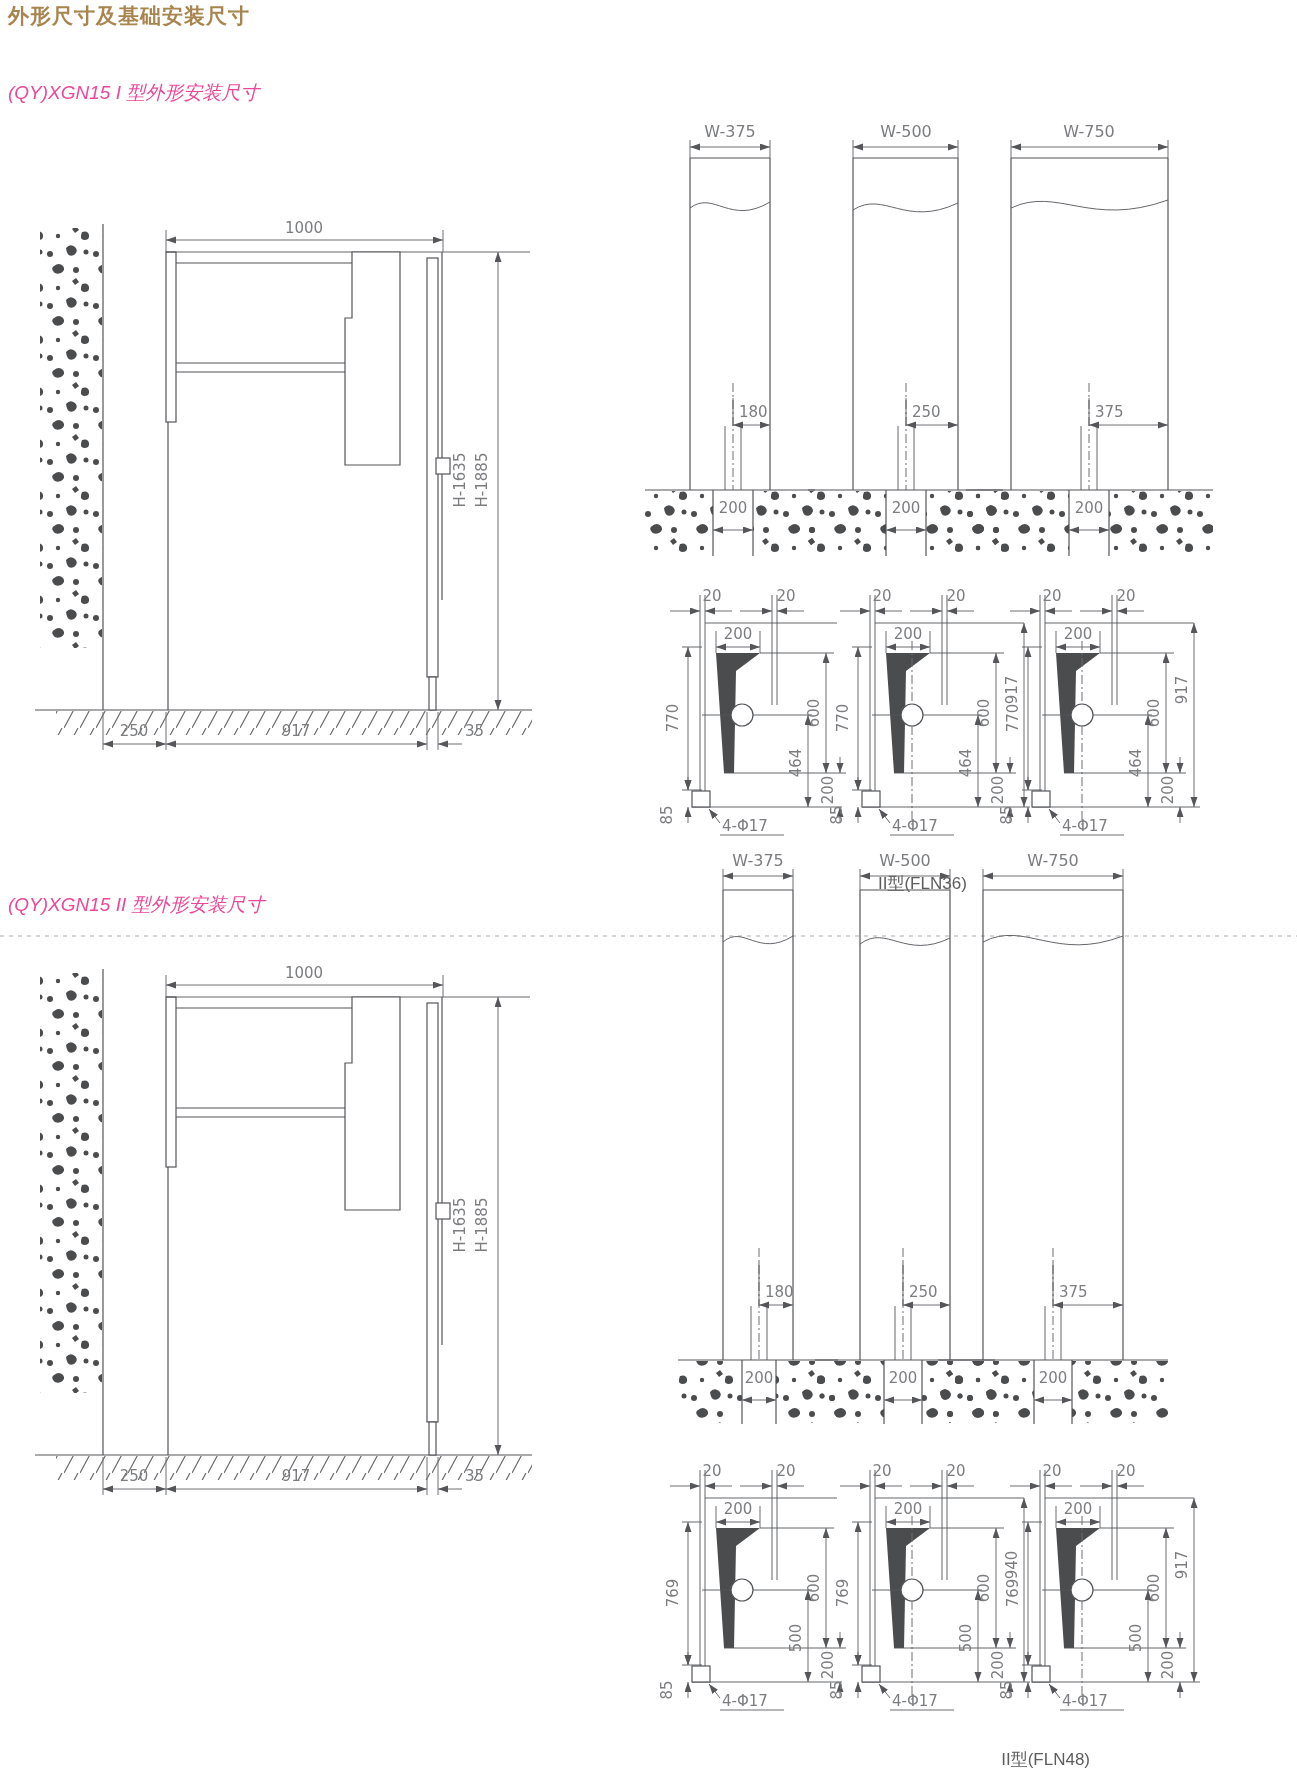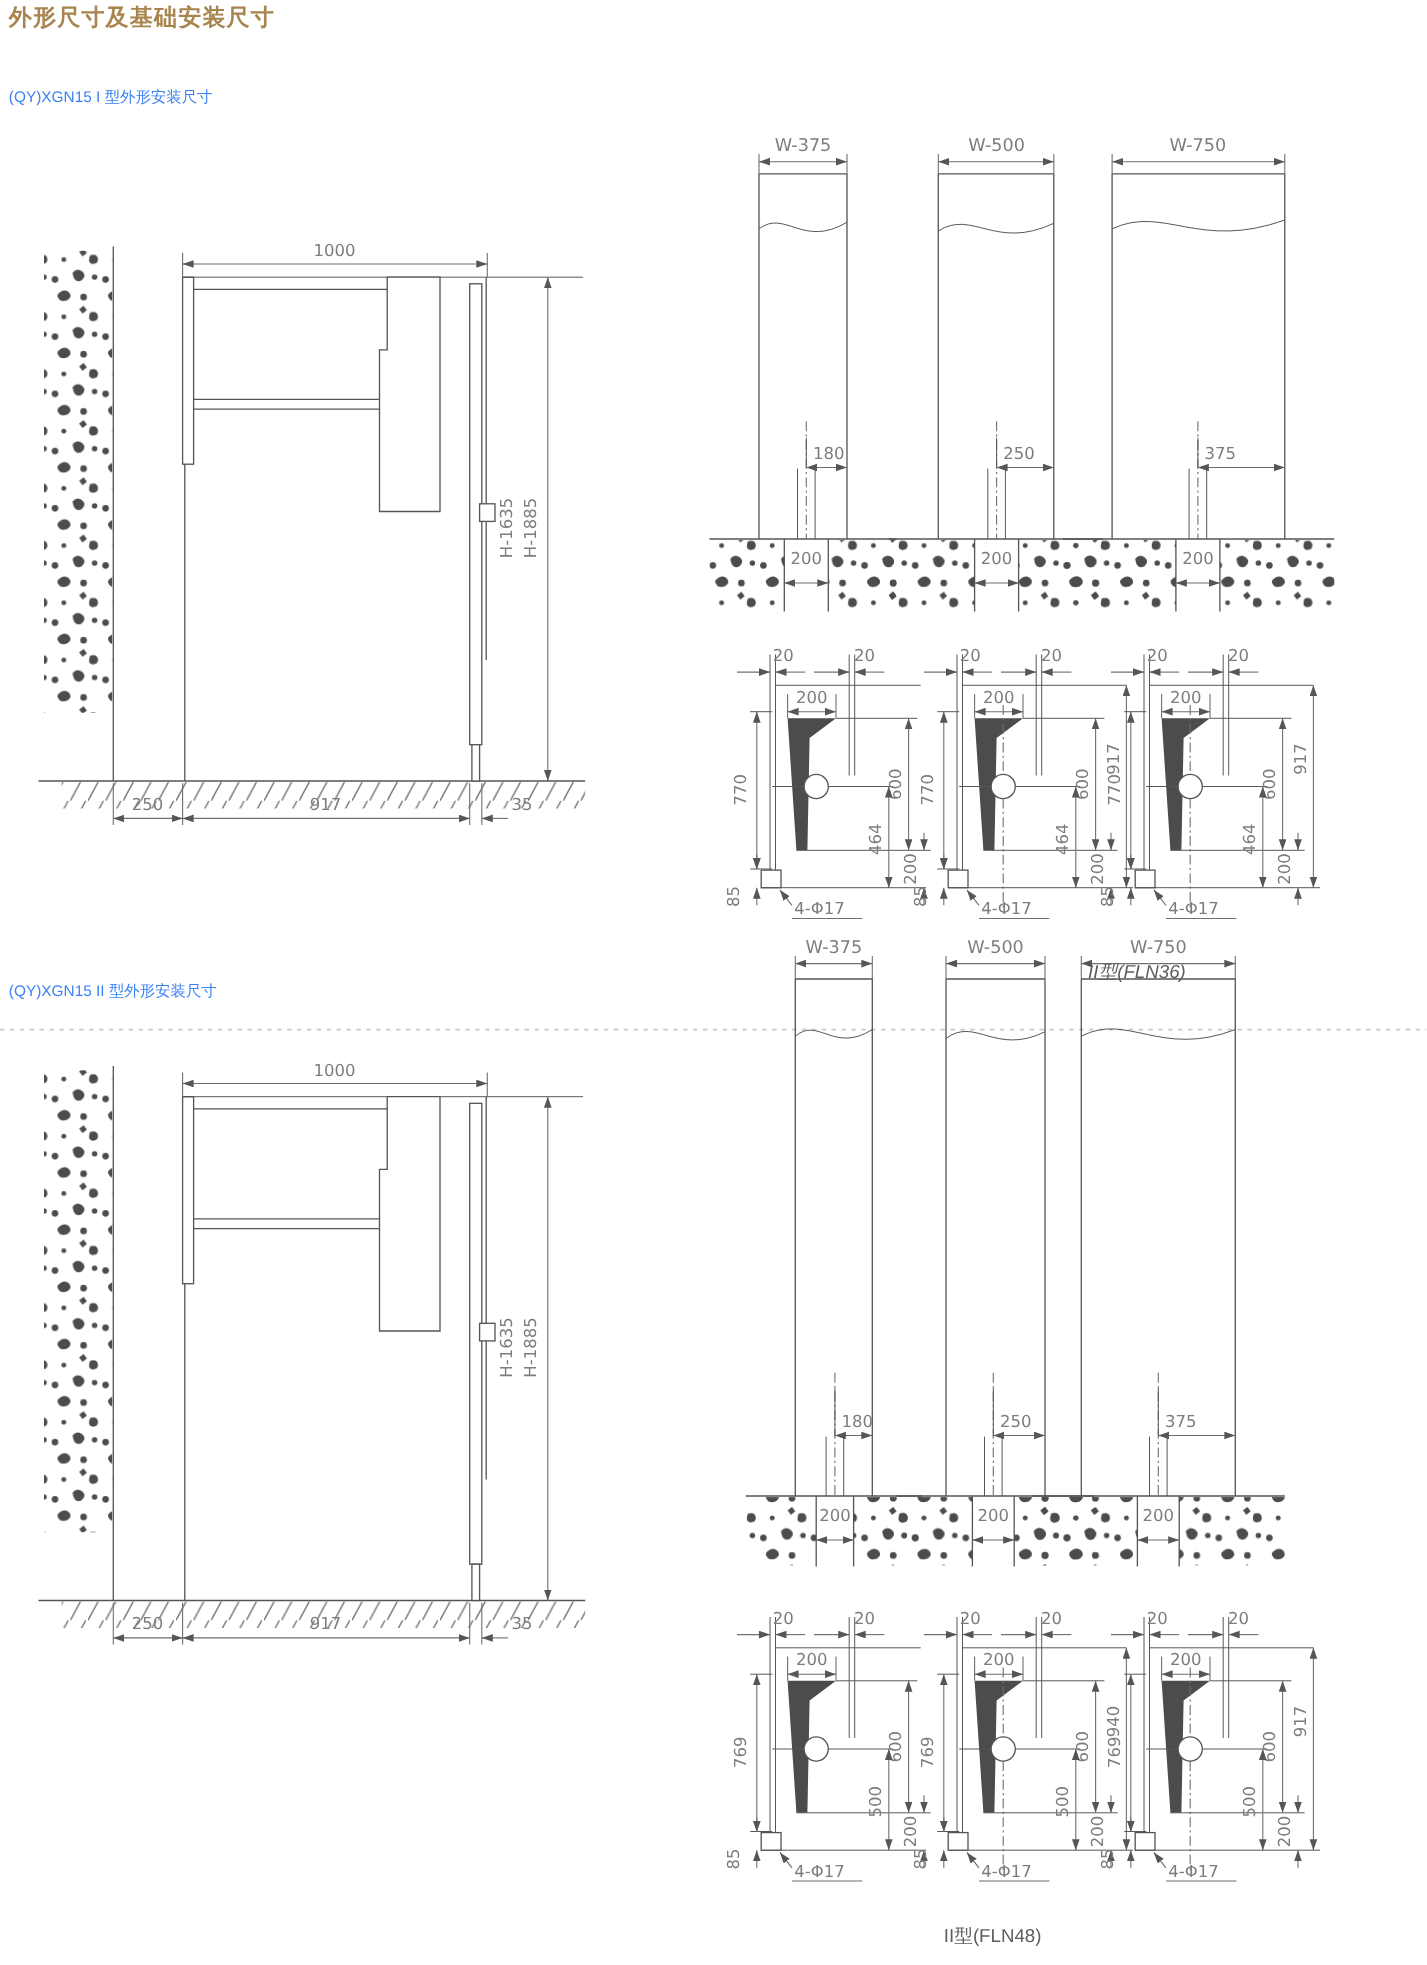--- a/index.html
+++ b/index.html
@@ -1,21 +1,21 @@
 <!DOCTYPE html>
 <html><head>
 <meta charset="utf-8">
 <style>
   html,body{margin:0;padding:0;background:#fff;}
   #page{position:relative;width:1297px;height:1786px;background:#fff;overflow:hidden;
         font-family:"Liberation Sans",sans-serif;}
   #cv{position:absolute;left:0;top:0;}
   .htx{position:absolute;white-space:nowrap;}
   .title{color:#a8854e;font-weight:bold;font-size:21px;letter-spacing:1px;}
-  .sub{color:#3b82f6;font-size:14px;}
+  .sub{color:#ec4899;font-size:19px;font-style:italic;}
   .cap{color:#5d5d5d;font-size:17px;}
   .t{font-family:"DejaVu Sans",sans-serif;font-size:15px;fill:#7c7d80;}
   .t2{font-size:16px;}
   .ln{stroke:#54555a;stroke-width:1.2;fill:none;}
   .tn{stroke:#54555a;stroke-width:0.9;fill:none;}
   .dm{stroke:#6e6f73;stroke-width:1;fill:none;}
   .cl{stroke:#6e6f73;stroke-width:1;stroke-dasharray:9 3 2 3;fill:none;}
   .wh{fill:#ffffff;stroke:#54555a;stroke-width:1.2;}
   .dk{fill:#4b4c4e;stroke:none;}
   .dv{stroke:#c8c8c8;stroke-width:1.5;stroke-dasharray:4 5;}
@@ -516,16 +516,16 @@
     <line class="tn" x1="10" y1="222" x2="178" y2="222"></line>
     <rect class="wh" x="10" y="206" width="18" height="16"></rect>
     <path class="dm" d="M38,238 L27,224" marker-end="url(#ar)"></path>
     <text class="t" x="40" y="246" text-anchor="start">4-Φ17</text>
     <line class="dm" x1="38" y1="250" x2="102" y2="250"></line>
   </g>
 </svg>
 
 <div class="htx title" style="left:8px;top:2px;">外形尺寸及基础安装尺寸</div>
 <div class="htx sub" style="left:8px;top:80px;">(QY)XGN15 I 型外形安装尺寸</div>
-<div class="htx cap" style="left:878px;top:872px;width:200px;text-align:right;font-style:italic;">II型(FLN36)</div>
+<div class="htx cap" style="left:878px;top:872px;width:200px;text-align:left;">II型(FLN36)</div>
 <div class="htx sub" style="left:8px;top:892px;">(QY)XGN15 II 型外形安装尺寸</div>
-<div class="htx cap" style="left:858px;top:1748px;width:200px;text-align:left;">II型(FLN48)</div>
+<div class="htx cap" style="left:890px;top:1748px;width:200px;text-align:right;">II型(FLN48)</div>
 </div>
 
 </body></html>

